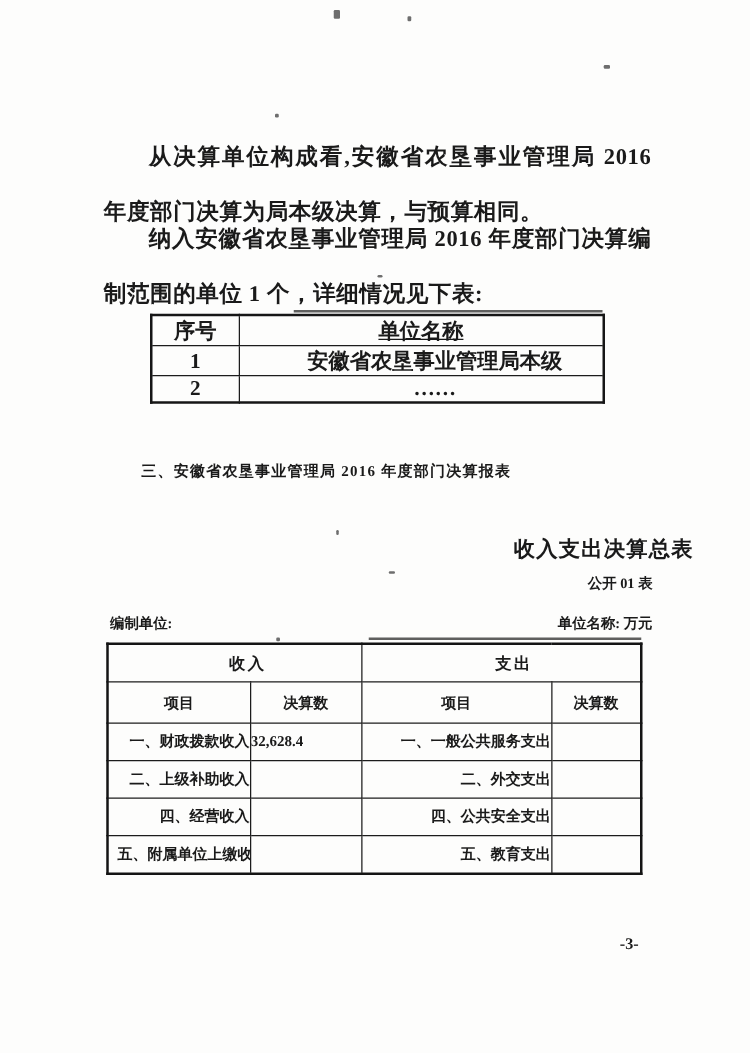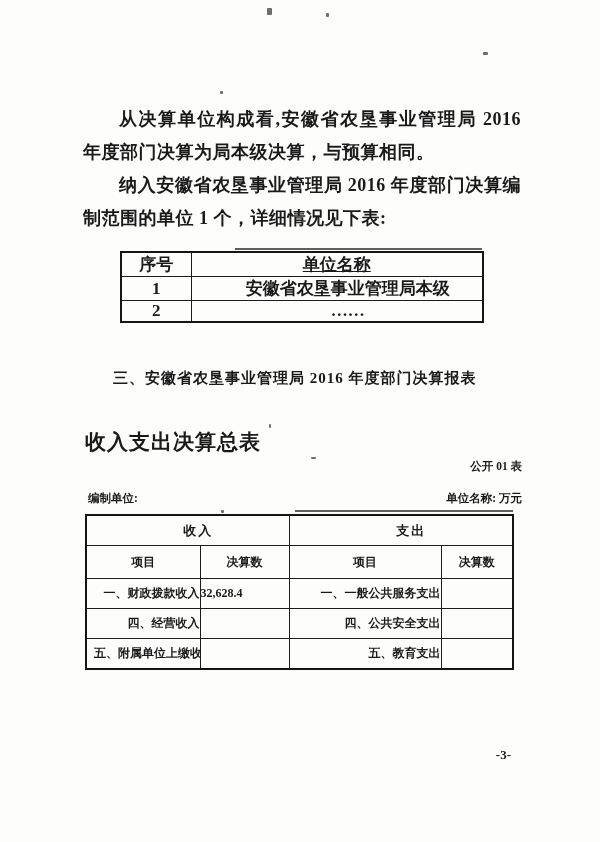--- a/index.html
+++ b/index.html
@@ -12,21 +12,21 @@
     font-family:"Liberation Serif","DejaVu Serif",serif;
     font-weight:bold;
     overflow:hidden;
   }
   
   .para{
     position:absolute;
     left:83px;width:438px;
     margin:0;
     font-size:18px;
-    line-height:33px;
+    line-height:44px;
     letter-spacing:0.5px;
     text-align:justify;
     text-indent:2em;
   }
   .para.p1{top:103px;}
   .para.p2{top:169px;}
 
   
   table{border-collapse:collapse;table-layout:fixed;}
   .unit-table{
@@ -46,28 +46,28 @@
   .unit-table tr.head th{height:23px;text-align:center;}
   .unit-table tr.body td{height:18px;}
   .unit-table td.idx{text-align:center;}
   .unit-table td.name{text-align:center;padding-left:22px;}
   .underline{text-decoration:underline;}
 
   
   .section-heading{
     position:absolute;left:113px;top:369px;
     margin:0;
-    font-size:15px;
+    font-size:12px;
     letter-spacing:1px;
   }
   .table-title{
     position:absolute;left:85px;top:428px;width:470px;
     margin:0;
-    font-size:21px;
-    text-align:left;
+    font-size:17px;
+    text-align:right;
     letter-spacing:1px;
   }
   .table-code{
     position:absolute;right:78px;top:459px;
     font-size:11.5px;
     font-family:Liberation Serif, serif;
   }
   .meta-left{
     position:absolute;left:88px;top:491px;
     font-size:11.5px;
@@ -163,20 +163,26 @@
       <th>项目</th>
       <th>决算数</th>
     </tr>
     <tr class="body">
       <td class="item">一、财政拨款收入</td>
       <td class="amount">32,628.4</td>
       <td class="item">一、一般公共服务支出</td>
       <td class="amount"></td>
     </tr>
     <tr class="body">
+      <td class="item">二、上级补助收入</td>
+      <td class="amount"></td>
+      <td class="item">二、外交支出</td>
+      <td class="amount"></td>
+    </tr>
+    <tr class="body">
       <td class="item">四、经营收入</td>
       <td class="amount"></td>
       <td class="item">四、公共安全支出</td>
       <td class="amount"></td>
     </tr>
     <tr class="body">
       <td class="item">五、附属单位上缴收入</td>
       <td class="amount"></td>
       <td class="item">五、教育支出</td>
       <td class="amount"></td>

